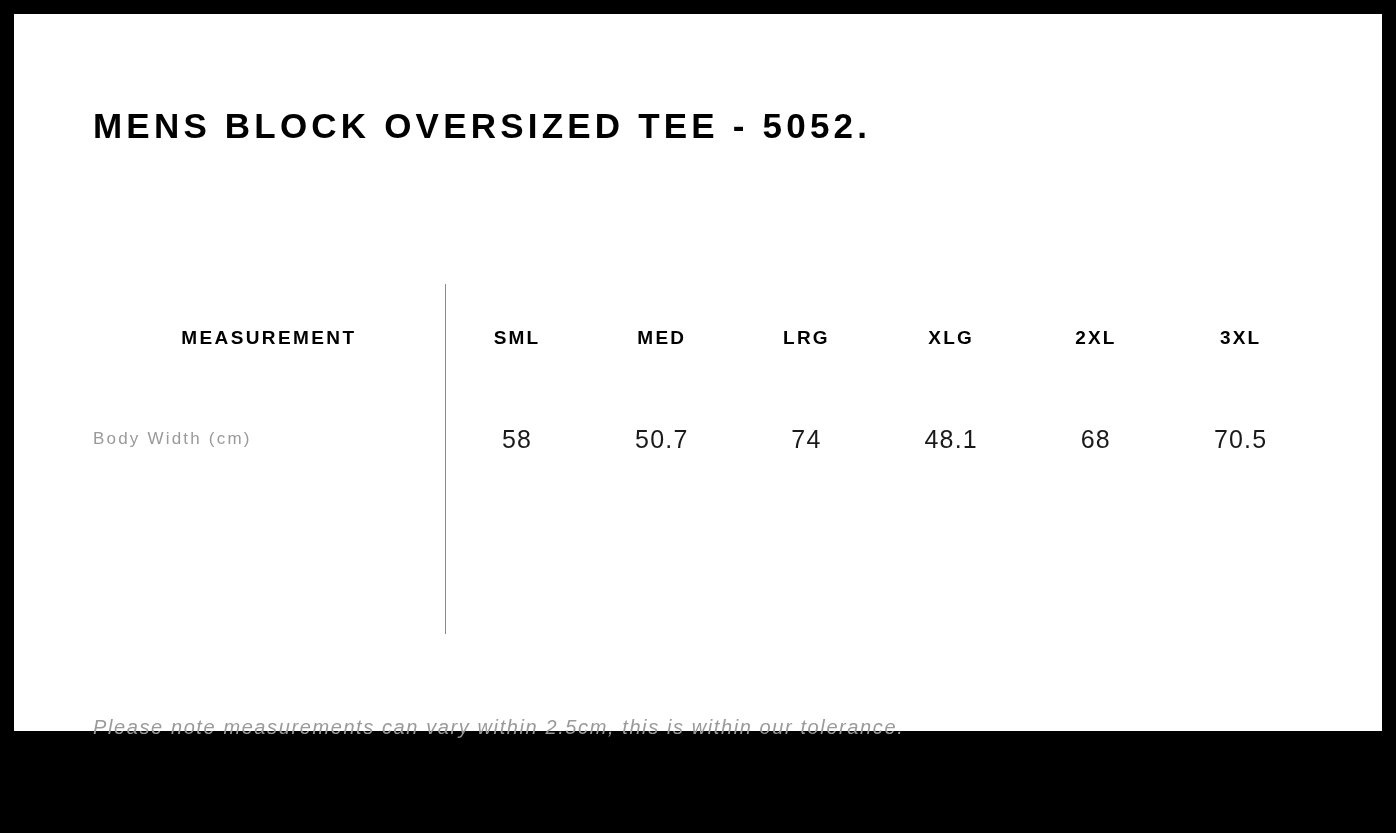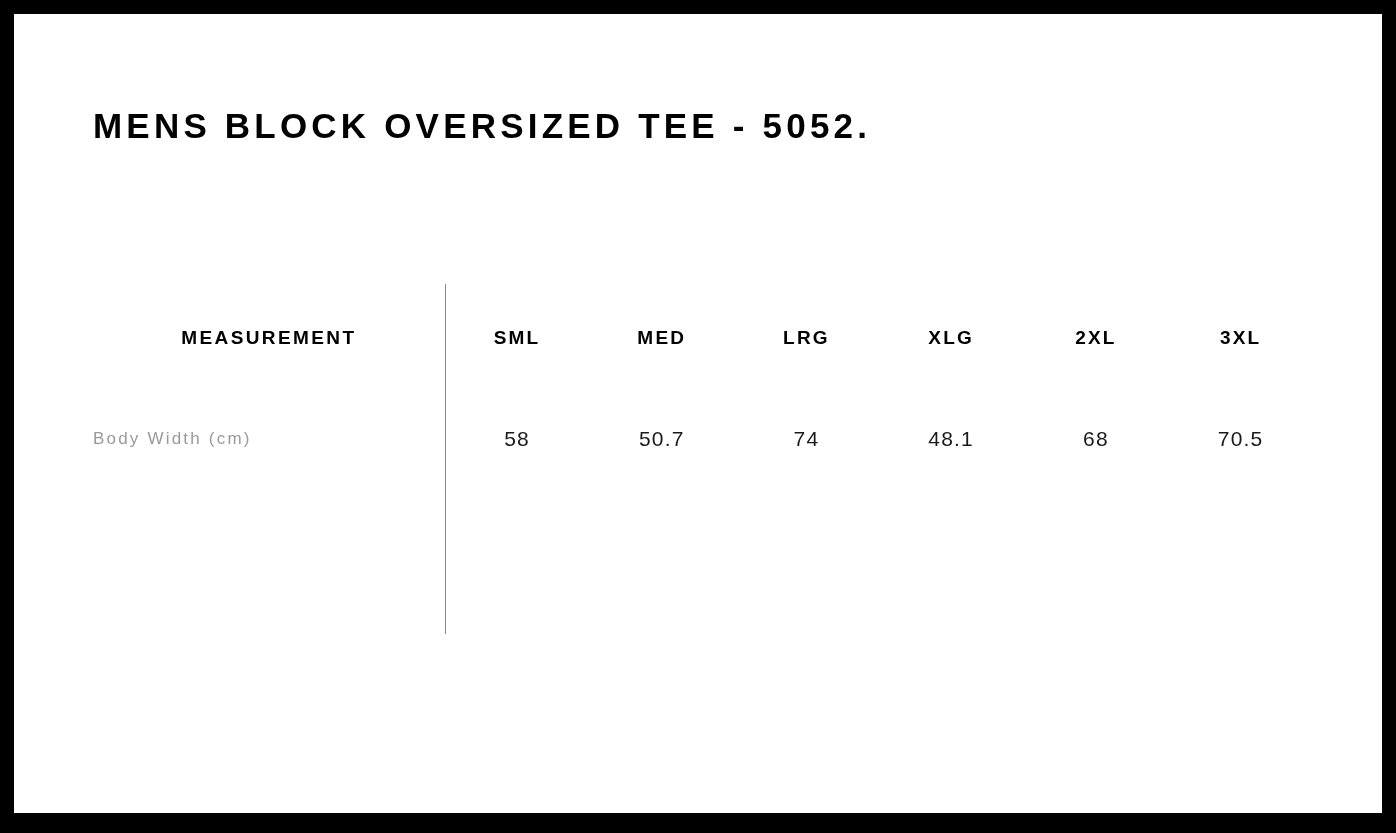--- a/index.html
+++ b/index.html
@@ -11,21 +11,21 @@
     width: 1396px;
     height: 833px;
     overflow: hidden;
     font-family: "Liberation Sans", sans-serif;
   }
   .page {
     position: absolute;
     left: 14px;
     top: 14px;
     width: 1368px;
-    height: 799px;
+    height: 717px;
     background: #ffffff;
     box-sizing: border-box;
   }
   .title {
     position: absolute;
     left: 79px;
     top: 92px;
     font-size: 35px;
     font-weight: bold;
     letter-spacing: 4.2px;
@@ -88,21 +88,21 @@
     vertical-align: middle;
   }
   .row-label {
     font-size: 17px;
     letter-spacing: 2.2px;
     color: #9a9a9a;
     text-align: left;
     white-space: nowrap;
   }
   .cell-value {
-    font-size: 21px;
+    font-size: 25px;
     letter-spacing: 1.2px;
     color: #1a1a1a;
     text-align: center;
     white-space: nowrap;
   }
   .note {
     position: absolute;
     left: 79px;
     top: 702px;
     font-size: 20px;
@@ -177,14 +177,15 @@
             <div class="cell-value">68</div>
           </td>
           <td>
             <div class="cell-value">70.5</div>
           </td>
         </tr>
       </tbody>
     </table>
   </div>
 
+  <div class="note">Please note measurements can vary within 2.5cm, this is within our tolerance.</div>
 
 </div>
 
 </body></html>

